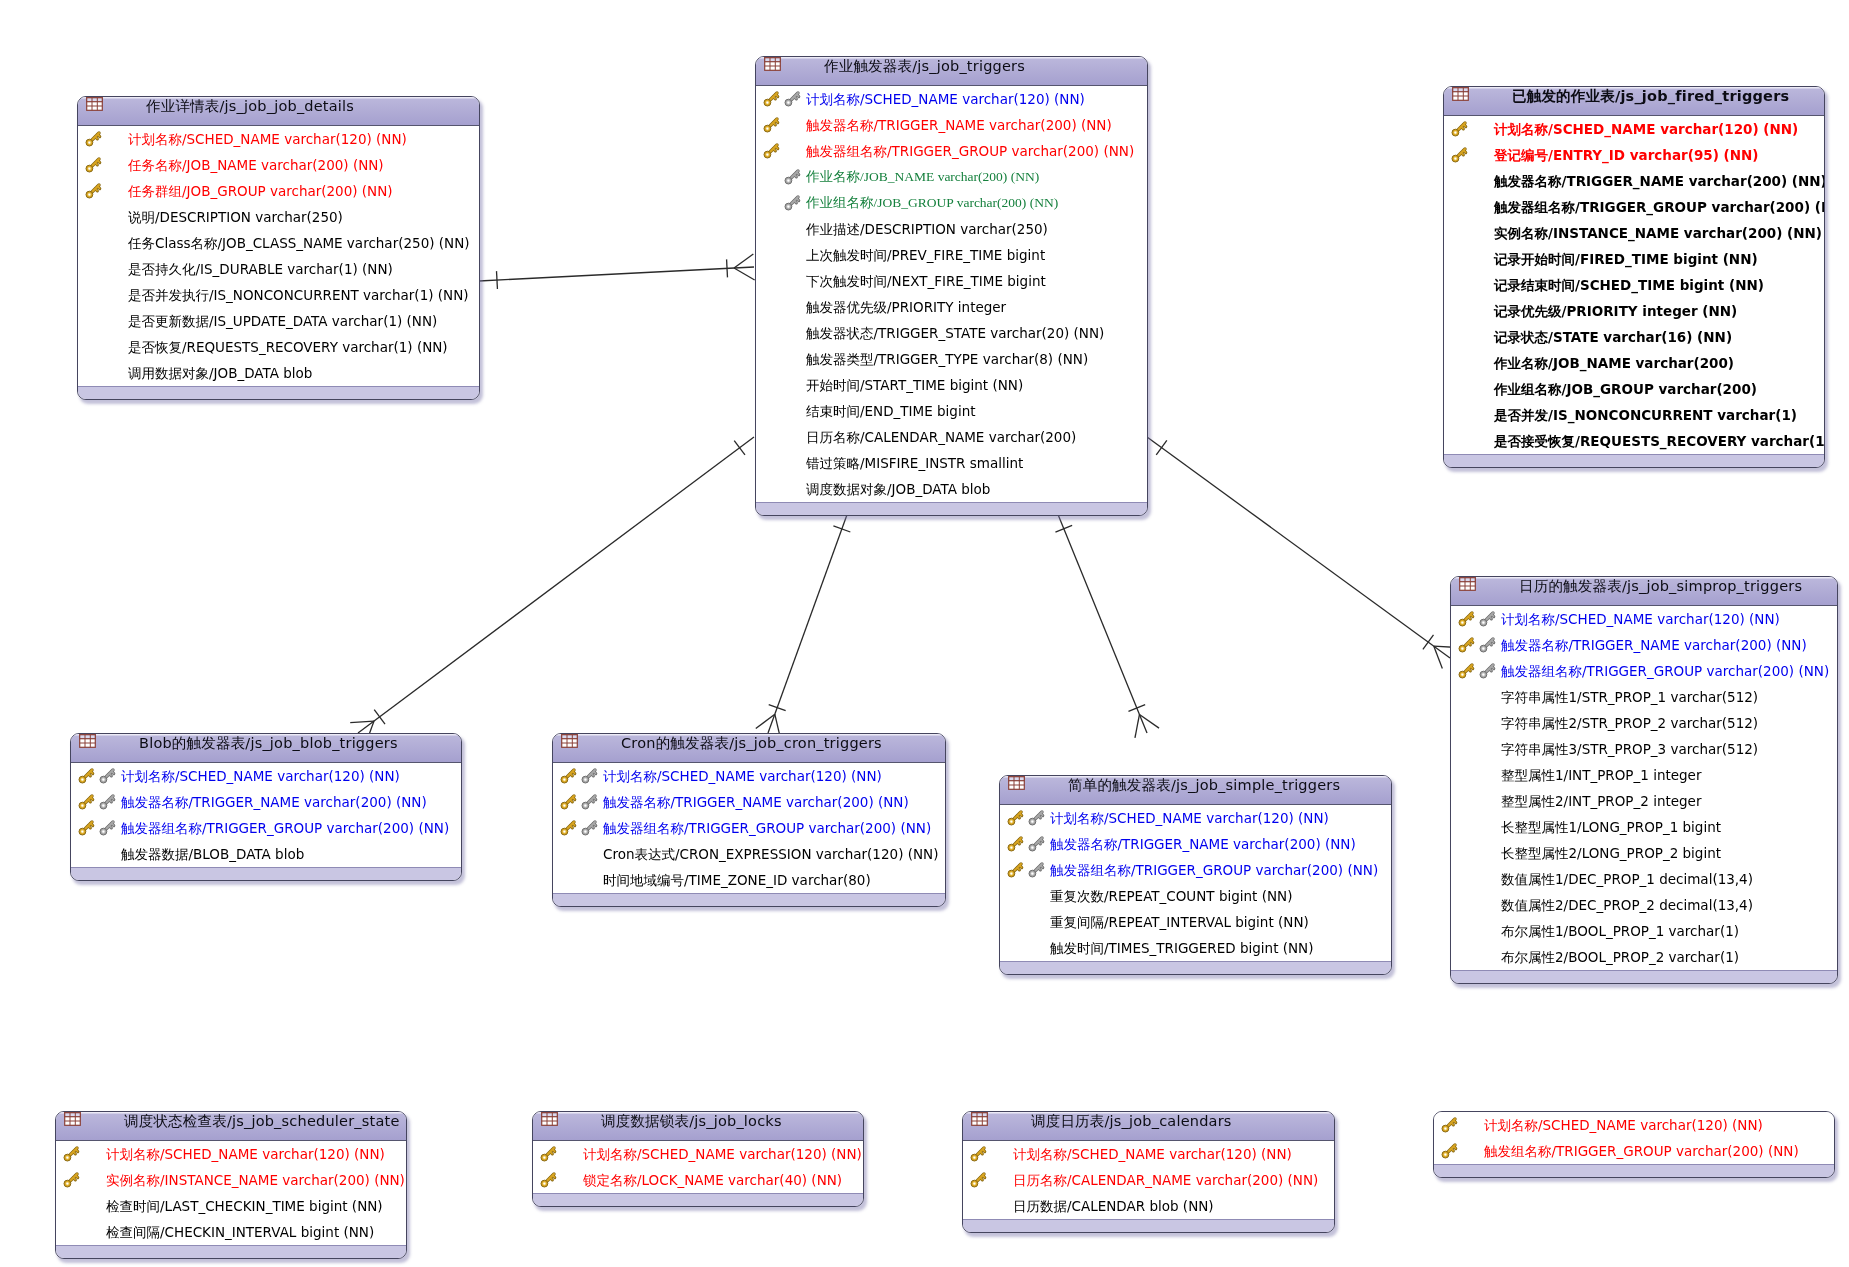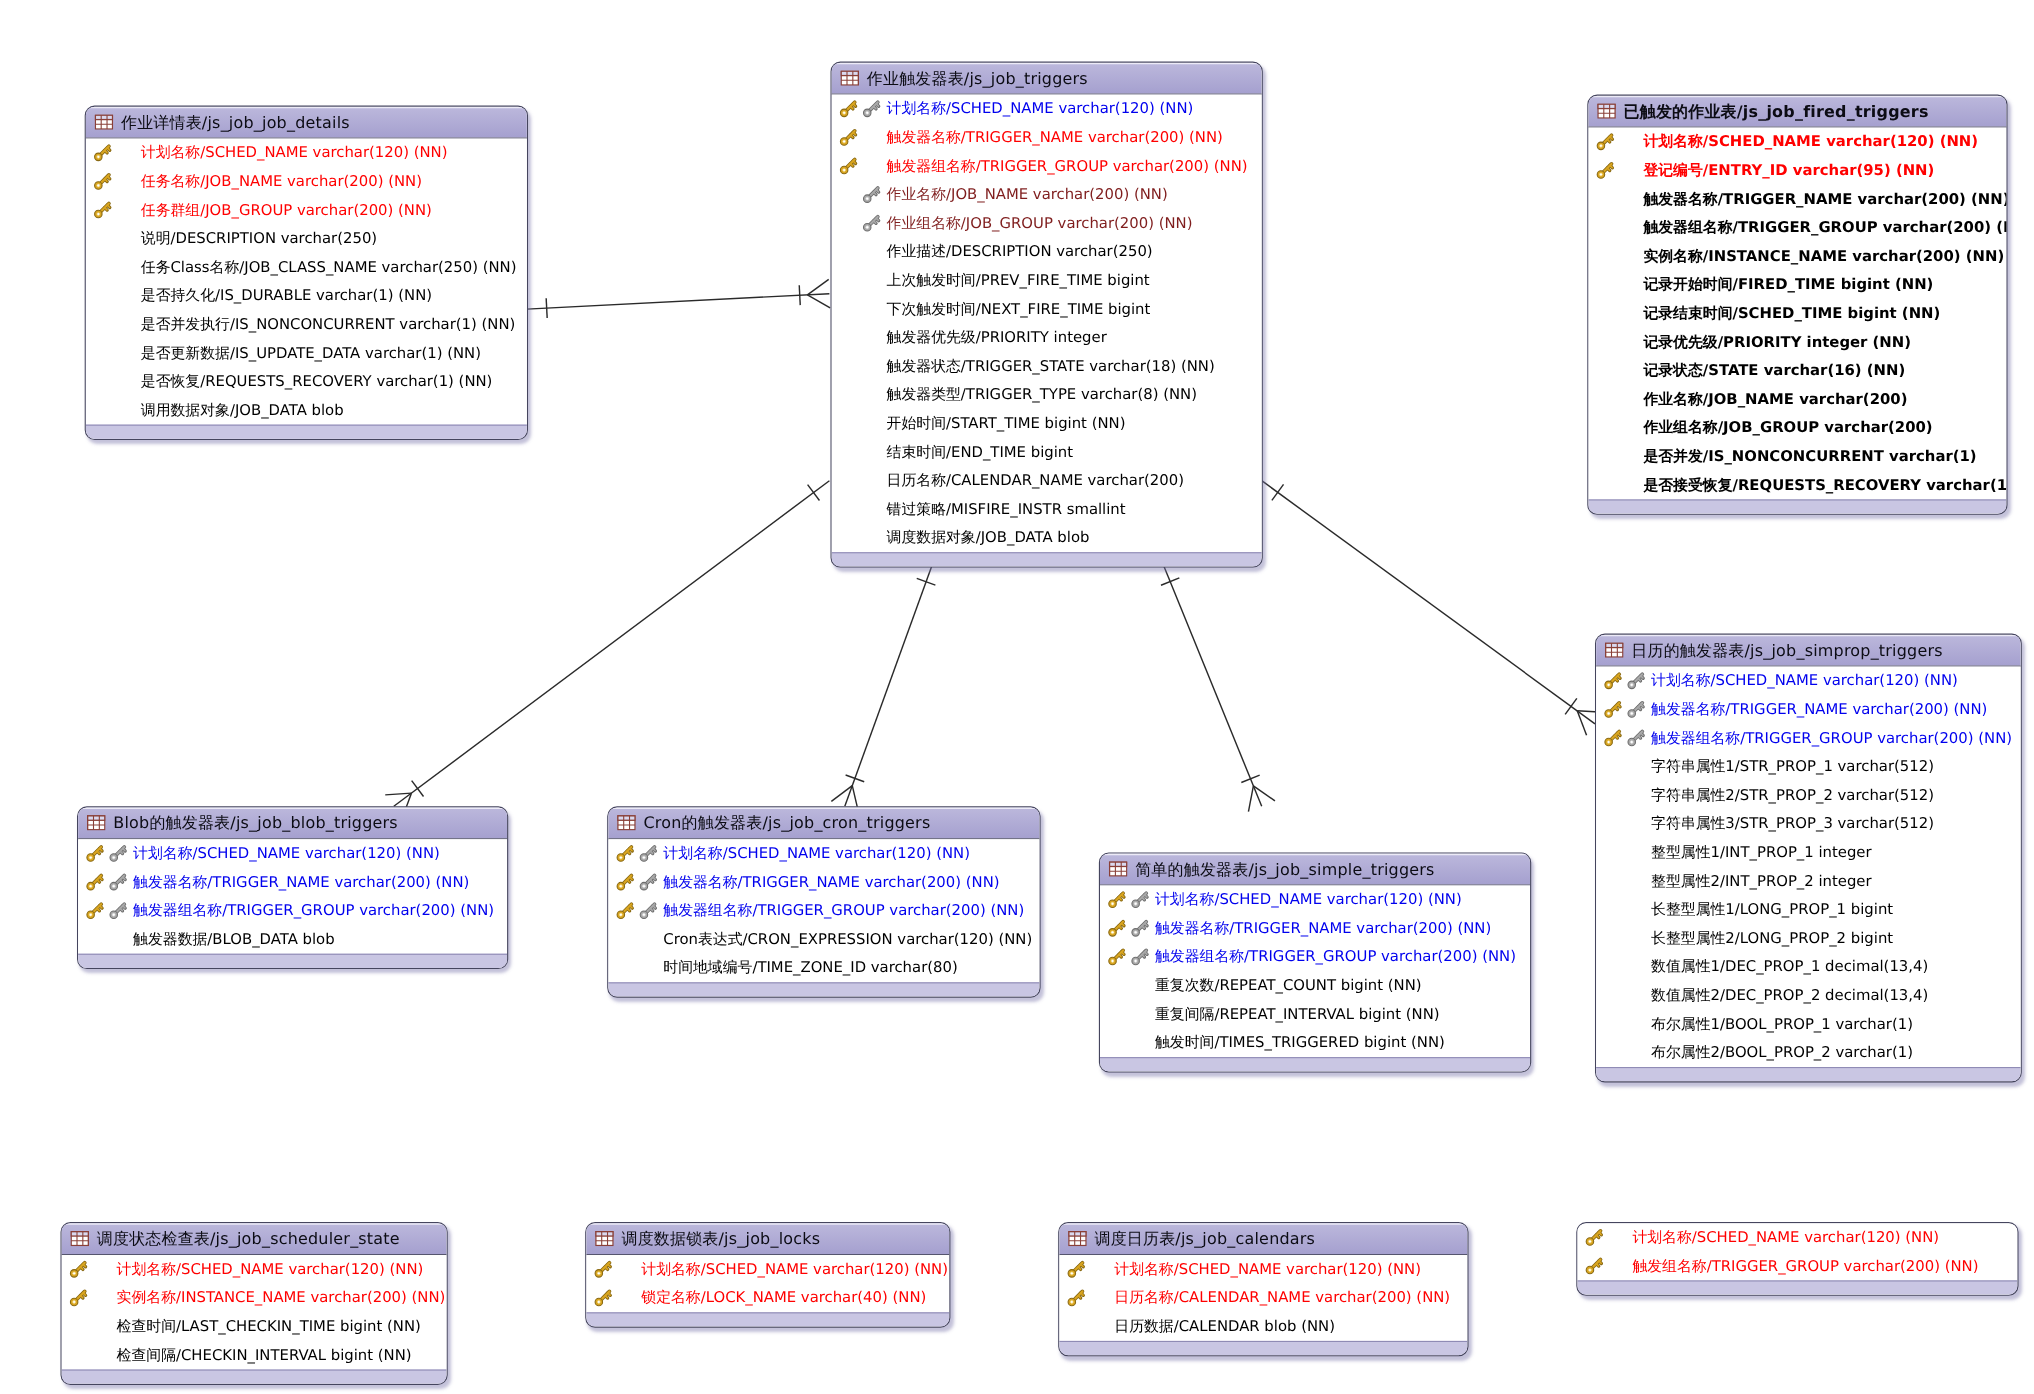--- a/index.html
+++ b/index.html
@@ -17,23 +17,24 @@
     border:1.5px solid #45455e;
     border-radius:9px;
     box-shadow:2.5px 3.5px 3px rgba(122,117,170,0.45);
     overflow:hidden;
   }
   .er-header{
     height:28px;
     background:linear-gradient(#bcb8dc,#a5a0cf);
     border-bottom:1px solid #55556e;
     box-shadow:inset 0 1.5px 0 #eceaf6;
-    display:flex;align-items:center;
+    display:flex;align-items:flex-start;
     padding-left:8px;
     white-space:nowrap;
+    gap:36px;
   }
   .er-title{
     font-size:14.5px;
     color:#0c0c14;
     margin-left:7px;
     letter-spacing:0.2px;
   }
   .er-body{background:#ffffff;}
   .field-row{
     position:relative;
@@ -44,21 +45,21 @@
   }
   .field-row .key-slot{position:absolute;top:4px;width:18px;height:18px;}
   .key-1{left:6px;} .key-2{left:27px;}
   .er-footer{
     height:12px;
     background:#c9c6e3;
     border-top:1px solid #8f8bb5;
   }
   .c-pk{color:#ff0000;}
   .c-pkfk{color:#0000ee;}
-  .c-fk{color:#7f1d1d;}
+  .c-fk{color:#15803d;font-family:Liberation Serif, serif;}
   .c-normal{color:#000000;}
 </style>
 </head>
 <body>
 
 <div id="canvas">
   <svg id="rel-layer" width="1849" height="1267" viewBox="0 0 1849 1267">
       <g>
         <line x1="479" y1="281" x2="754" y2="267" stroke="#2a2a2a" stroke-width="1.3"></line>
         <line x1="496.5191303960768" y1="271.0964617350536" x2="497.4343088496032" y2="289.07318135789365" stroke="#2a2a2a" stroke-width="1.3"></line>
@@ -216,21 +217,21 @@
                 <line x1="7" y1="11" x2="15" y2="3" stroke="#a8a8a8" stroke-width="1.9" stroke-linecap="round"></line>
                 <line x1="11.2" y1="6.8" x2="13.2" y2="8.8" stroke="#a8a8a8" stroke-width="1.5" stroke-linecap="round"></line>
                 <line x1="13.6" y1="4.4" x2="15.6" y2="6.4" stroke="#a8a8a8" stroke-width="1.5" stroke-linecap="round"></line>
                 <circle cx="5.4" cy="12.6" r="3.4" fill="#a8a8a8" stroke="#6e6e6e" stroke-width="1"></circle>
                 <circle cx="5.4" cy="12.6" r="1.3" fill="#ffffff" stroke="#d8d8d8" stroke-width="0.6"></circle>
               </svg></span><span>作业组名称/JOB_GROUP varchar(200) (NN)</span></div>
           <div class="field-row c-normal"><span>作业描述/DESCRIPTION varchar(250)</span></div>
           <div class="field-row c-normal"><span>上次触发时间/PREV_FIRE_TIME bigint</span></div>
           <div class="field-row c-normal"><span>下次触发时间/NEXT_FIRE_TIME bigint</span></div>
           <div class="field-row c-normal"><span>触发器优先级/PRIORITY integer</span></div>
-          <div class="field-row c-normal"><span>触发器状态/TRIGGER_STATE varchar(18) (NN)</span></div>
+          <div class="field-row c-normal"><span>触发器状态/TRIGGER_STATE varchar(20) (NN)</span></div>
           <div class="field-row c-normal"><span>触发器类型/TRIGGER_TYPE varchar(8) (NN)</span></div>
           <div class="field-row c-normal"><span>开始时间/START_TIME bigint (NN)</span></div>
           <div class="field-row c-normal"><span>结束时间/END_TIME bigint</span></div>
           <div class="field-row c-normal"><span>日历名称/CALENDAR_NAME varchar(200)</span></div>
           <div class="field-row c-normal"><span>错过策略/MISFIRE_INSTR smallint</span></div>
           <div class="field-row c-normal"><span>调度数据对象/JOB_DATA blob</span></div>
         </div>
         <div class="er-footer"></div>
       </div>
       <div class="er-table" style="left: 1443px; top: 86px; width: 380px; font-weight: bold;">

